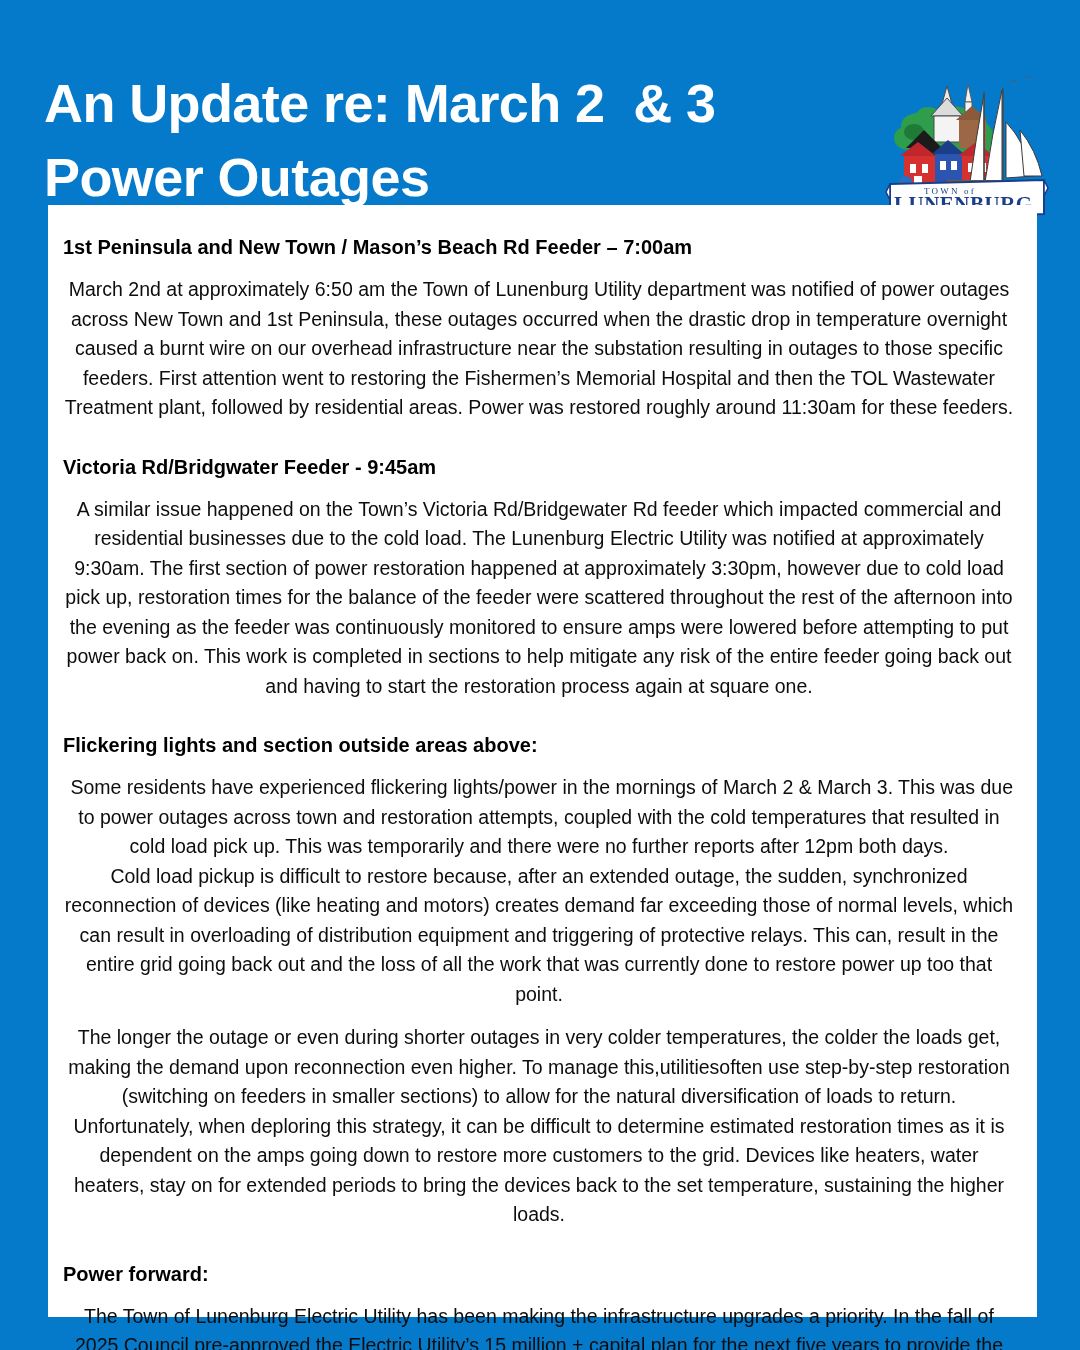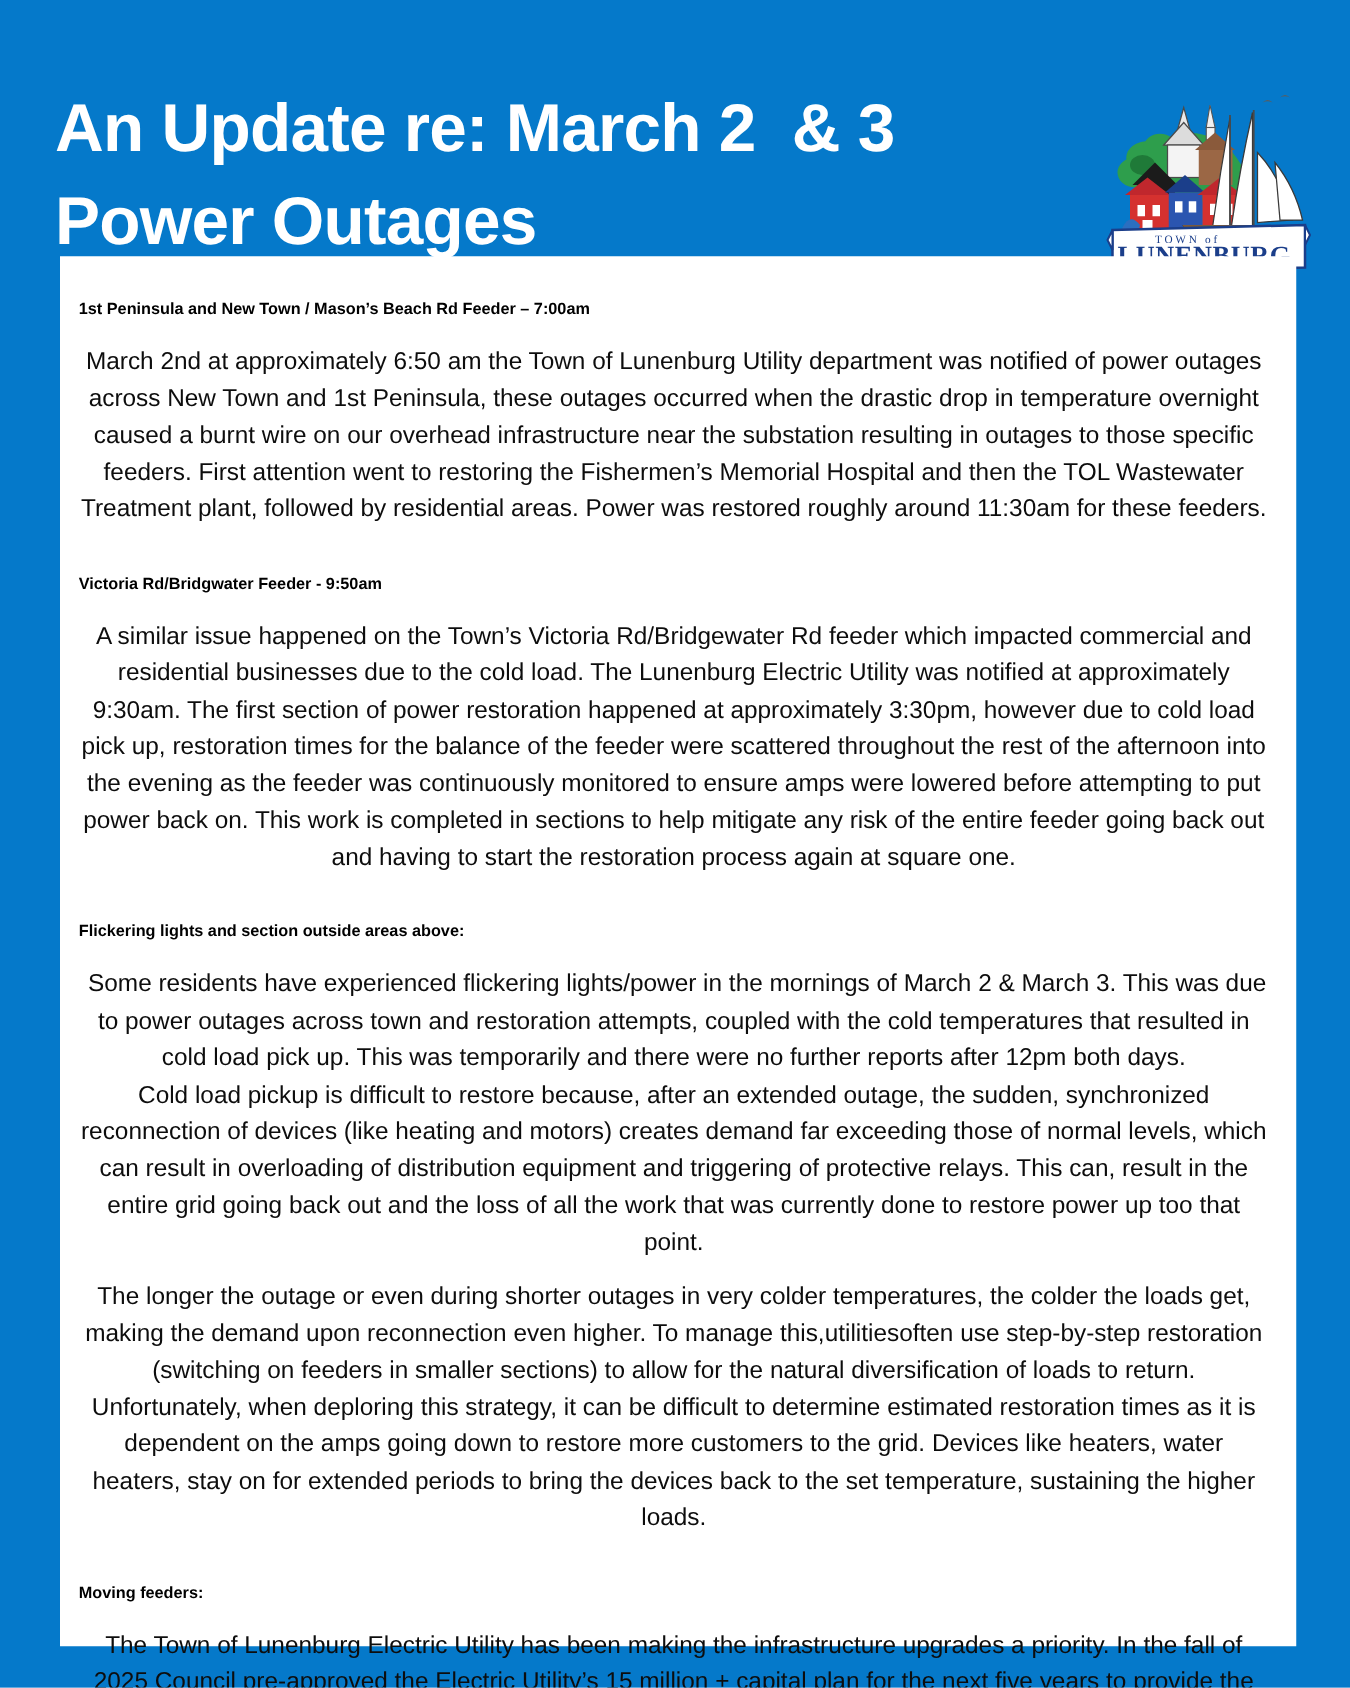--- a/index.html
+++ b/index.html
@@ -67,21 +67,21 @@
     box-sizing: border-box;
     padding: 28px 22px 20px 15px;
   }
   .card-inner {
     padding: 0 0 0 0;
   }
 
   .sec-head {
     font-family: "Liberation Sans", sans-serif;
     font-weight: bold;
-    font-size: 13px;
+    font-size: 20px;
     line-height: 28px;
     color: #000000;
     margin: 0 0 0 0;
     padding: 8px 0 0 0;
   }
   .sec-head.first { padding-top: 0; }
 
   .para {
     font-family: "Liberation Sans", sans-serif;
     font-weight: normal;
@@ -178,31 +178,31 @@
   </div>
 
   <div class="card">
     <div class="card-inner">
 
       <div class="sec-head first">1st Peninsula and New Town / Mason’s Beach Rd Feeder – 7:00am</div>
       <div class="para">March 2nd at approximately 6:50 am the Town of Lunenburg Utility department was notified of power outages across New Town and 1st Peninsula, these outages occurred when the drastic drop in temperature overnight caused a burnt wire on our overhead infrastructure near the substation resulting in outages to those specific feeders. First attention went to restoring the Fishermen’s Memorial Hospital and then the TOL Wastewater Treatment plant, followed by residential areas. Power was restored roughly around 11:30am for these feeders.</div>
 
       <div class="gap-md"></div>
 
-      <div class="sec-head">Victoria Rd/Bridgwater Feeder - 9:50am</div>
+      <div class="sec-head">Victoria Rd/Bridgwater Feeder - 9:45am</div>
       <div class="para">A similar issue happened on the Town’s Victoria Rd/Bridgewater Rd feeder which impacted commercial and residential businesses due to the cold load. The Lunenburg Electric Utility was notified at approximately 9:30am. The first section of power restoration happened at approximately 3:30pm, however due to cold load pick up, restoration times for the balance of the feeder were scattered throughout the rest of the afternoon into the evening as the feeder was continuously monitored to ensure amps were lowered before attempting to put power back on. This work is completed in sections to help mitigate any risk of the entire feeder going back out and having to start the restoration process again at square one.</div>
 
       <div class="gap-md"></div>
 
       <div class="sec-head">Flickering lights and section outside areas above:</div>
       <div class="para"> Some residents have experienced flickering lights/power in the mornings of March 2 &amp; March 3. This was due to power outages across town and restoration attempts, coupled with the cold temperatures that resulted in cold load pick up. This was temporarily and there were no further reports after 12pm both days.</div>
       <div class="para tight">Cold load pickup is difficult to restore because, after an extended outage, the sudden, synchronized reconnection of devices (like heating and motors) creates demand far exceeding those of normal levels, which can result in overloading of distribution equipment and triggering of protective relays. This can, result in the entire grid going back out and the loss of all the work that was currently done to restore power up too that point.</div>
       <div class="para">The longer the outage or even during shorter outages in very colder temperatures, the colder the loads get, making the demand upon reconnection even higher. To manage this,utilitiesoften use step-by-step restoration (switching on feeders in smaller sections) to allow for the natural diversification of loads to return. Unfortunately, when deploring this strategy, it can be difficult to determine estimated restoration times as it is dependent on the amps going down to restore more customers to the grid. Devices like heaters, water heaters, stay on for extended periods to bring the devices back to the set temperature, sustaining the higher loads.</div>
 
       <div class="gap-md"></div>
 
-      <div class="sec-head">Moving feeders:</div>
+      <div class="sec-head">Power forward:</div>
       <div class="para">The Town of Lunenburg Electric Utility has been making the infrastructure upgrades a priority. In the fall of 2025 Council pre-approved the Electric Utility’s 15 million + capital plan for the next five years to provide the necessary upgrades for reliable service to all Electric Utility customers. These upgrades are crucial for the Electric Utility to continue to provide service to current and future customers.</div>
 
     </div>
   </div>
 
 </div>
 
 </body></html>

